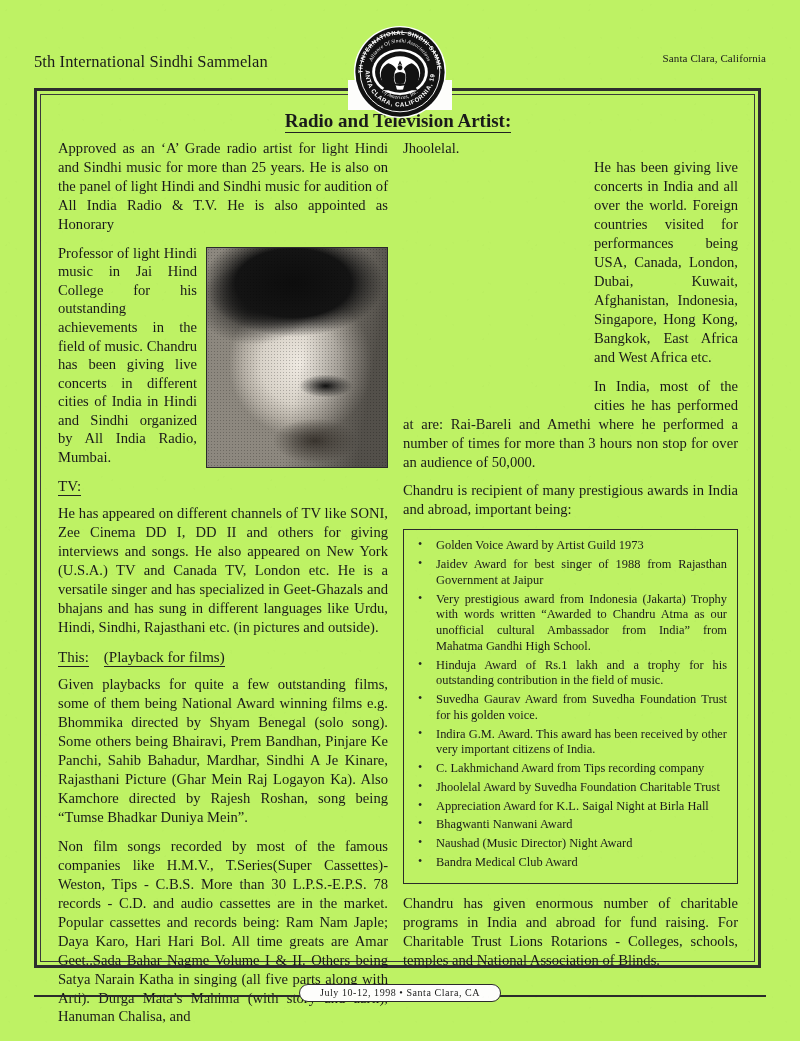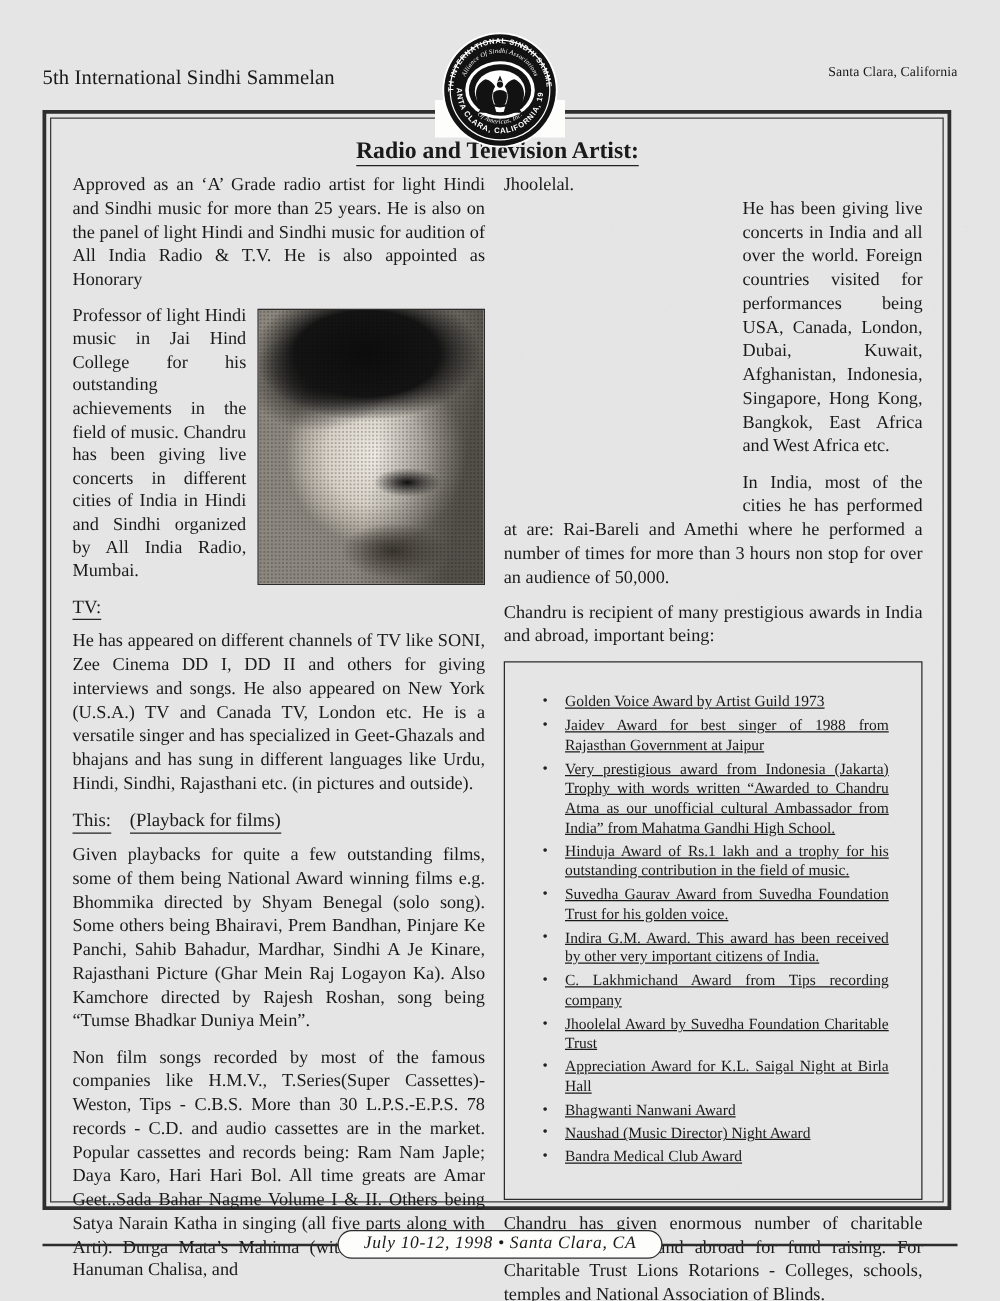--- a/index.html
+++ b/index.html
@@ -12,21 +12,21 @@
     width: 800px;
     height: 1041px;
     position: relative;
     font-family: "Liberation Serif", "DejaVu Serif", serif;
     color: #1a1a1a;
     overflow: hidden;
   }
   .page {
     position: absolute;
     inset: 0;
-    background: #e5e5e5;
+    background: #bef264;
   }
   
   .grain {
     position: absolute;
     inset: 0;
     pointer-events: none;
     opacity: 0.35;
     background:
       radial-gradient(circle at 12% 22%, rgba(0,0,0,0.035) 0 1px, transparent 1px),
       radial-gradient(circle at 67% 8%, rgba(0,0,0,0.03) 0 1px, transparent 1px),
@@ -217,24 +217,23 @@
   }
 
   
   .awards-box {
     border: 1.6px solid #2b2b2b;
     box-sizing: border-box;
     padding: 8px 10px 9px 6px;
     margin: 6px 0 10px 0;
   }
   ul.awards {
-    margin: 16px;
+    margin: 0;
     padding: 0;
     list-style: none;
-    text-decoration: underline;
   }
   ul.awards li {
     position: relative;
     padding-left: 26px;
     margin-bottom: 3px;
     font-size: 12.4px;
     line-height: 1.27;
     text-align: justify;
   }
   ul.awards li::before {
@@ -263,24 +262,23 @@
   }
   .footer-pill {
     position: absolute;
     left: 50%;
     top: 0;
     transform: translateX(-50%);
     background: #fdfdfb;
     border: 1.5px solid #2b2b2b;
     border-radius: 14px;
     padding: 2px 20px 3px 20px;
-    font-size: 14px;
+    font-size: 10px;
     letter-spacing: .55px;
     white-space: nowrap;
-    font-style: italic;
   }
   .page-number {
     position: absolute;
     left: 0;
     right: 0;
     top: 1072px;
     text-align: center;
     font-size: 18px;
   }
 </style>

